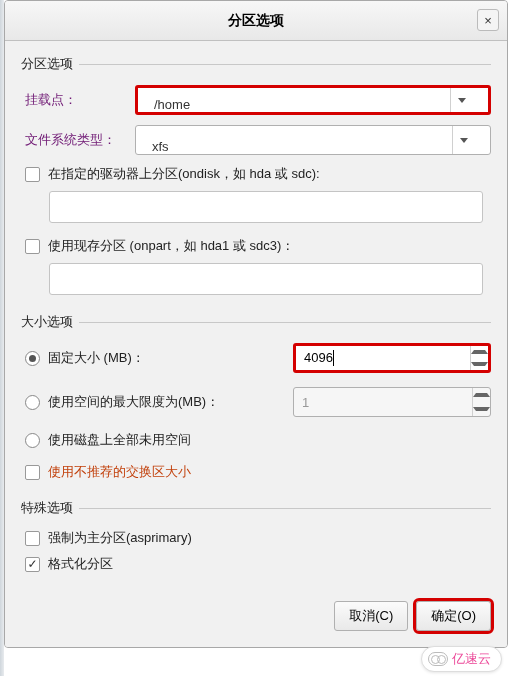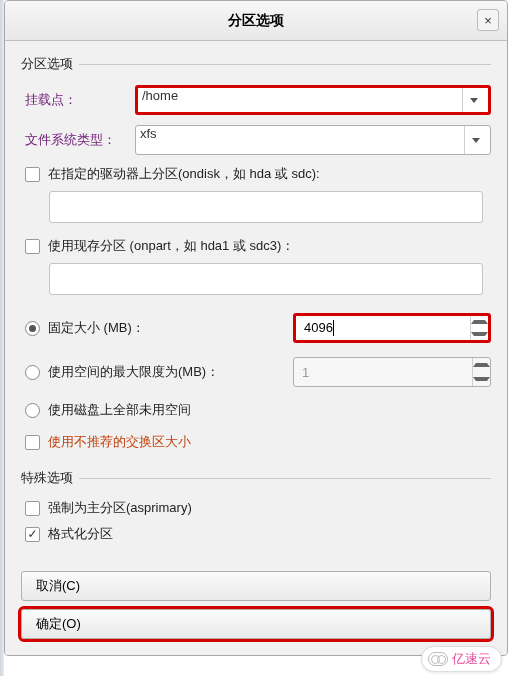--- a/index.html
+++ b/index.html
@@ -8,21 +8,21 @@
 .titlebar { height: 40px; display: flex; align-items: center; justify-content: center; position: relative; background: linear-gradient(#f7f7f7,#e8e8e8); border-bottom: 1px solid #c0c0c0; }
 .titlebar-title { font-weight: bold; font-size: 14px; }
 .close-btn { position: absolute; right: 8px; top: 8px; width: 22px; height: 22px; border: 1px solid #bbb; border-radius: 3px; background: #f4f4f4; display: flex; align-items: center; justify-content: center; cursor: pointer; font-size: 13px; color: #333; }
 .content { padding: 14px 16px 16px 16px; background: #f1f1f1; }
 .section { margin-bottom: 18px; }
 .section-head { display: flex; align-items: center; margin-bottom: 12px; }
 .section-title { font-size: 13px; color: #222; white-space: nowrap; }
 .section-line { flex: 1; height: 1px; background: #c8c8c8; margin-left: 6px; }
 .row { display: flex; align-items: center; margin-bottom: 10px; padding-left: 4px; }
 .row-label { width: 110px; color: #701a75; }
-.combo { flex: 1; height: 30px; border: 1px solid #b0b0b0; border-radius: 3px; background: #fff; display: flex; align-items: flex-start; padding: 0 4px; position: relative; }
+.combo { flex: 1; height: 30px; border: 1px solid #b0b0b0; border-radius: 3px; background: #fff; display: flex; align-items: flex-end; padding: 0 16px; position: relative; }
 .combo.hl { border: 3px solid #d40000; }
 .combo-text { flex: 1; color: #333; }
 .combo-arrow { width: 22px; height: 100%; border-left: 1px solid #d0d0d0; display: flex; align-items: center; justify-content: center; }
 .chev { width: 0; height: 0; border-left: 4px solid transparent; border-right: 4px solid transparent; border-top: 5px solid #555; }
 .checkrow { display: flex; align-items: center; margin-bottom: 8px; padding-left: 4px; }
 .checkbox { width: 15px; height: 15px; border: 1px solid #999; border-radius: 2px; background: #fff; margin-right: 8px; display: flex; align-items: center; justify-content: center; }
 .checkbox.checked::after { content: "✓"; font-size: 12px; color: #333; line-height: 1; }
 .checklabel { color: #222; }
 .checklabel.disabled { color: #c2410c; }
 .sub-input { margin: 6px 8px 14px 28px; }
@@ -33,21 +33,21 @@
 .row-radio .rlabel { flex: 0 0 245px; color: #222; }
 .spinbox { flex: 1; height: 30px; border: 1px solid #b0b0b0; border-radius: 3px; background: #fff; display: flex; align-items: center; position: relative; }
 .spinbox.hl { border: 3px solid #d40000; }
 .spinbox.disabled { background: #f6f6f6; color: #999; }
 .spinbox-val { flex: 1; padding: 0 8px; position: relative; }
 .cursor { display: inline-block; width: 1px; height: 16px; background: #000; vertical-align: middle; }
 .spin-btns { width: 18px; display: flex; flex-direction: column; border-left: 1px solid #d0d0d0; height: 100%; }
 .spin-btns div { flex: 1; display: flex; align-items: center; justify-content: center; }
 .tri-up { width: 0; height: 0; border-left: 3px solid transparent; border-right: 3px solid transparent; border-bottom: 4px solid #666; }
 .tri-dn { width: 0; height: 0; border-left: 3px solid transparent; border-right: 3px solid transparent; border-top: 4px solid #666; }
-.footer { display: flex; justify-content: flex-end; gap: 8px; padding-top: 10px; flex-direction: column; }
+.footer { display: flex; justify-content: flex-end; gap: 8px; padding-top: 10px; }
 .btn { height: 30px; padding: 0 14px; border: 1px solid #b0b0b0; border-radius: 3px; background: linear-gradient(#fbfbfb,#e9e9e9); display: flex; align-items: center; cursor: pointer; font-size: 13px; }
 .btn.hl { outline: 3px solid #d40000; }
 .watermark { position: absolute; right: 6px; bottom: 4px; background: #fff; border: 1px solid #ddd; border-radius: 14px; padding: 3px 10px 3px 6px; display: flex; align-items: center; gap: 4px; font-size: 13px; color: #ec4899; box-shadow: 0 1px 3px rgba(0,0,0,.1); }
 .wm-icon { width: 20px; height: 14px; border: 1.5px solid #bbb; border-radius: 9px; position: relative; }
 .wm-icon::before, .wm-icon::after { content:""; position:absolute; width:7px; height:7px; border:1.5px solid #bbb; border-radius:50%; top:2px; }
 .wm-icon::before { left:2px; } .wm-icon::after { left:8px; }
 .leftshadow { position: absolute; left: 0; top: 0; width: 4px; height: 100%; background: linear-gradient(to right,#cfd6dc,#e8ebee); }
 </style>
 </head>
 <body>
@@ -97,20 +97,24 @@
       <div class="sub-input"><input class="text-input" style=""></div>
 
       <div class="checkrow">
         <div class="checkbox"></div>
         <span class="checklabel">使用现存分区 (onpart，如 hda1 或 sdc3)：</span>
       </div>
       <div class="sub-input"><input class="text-input" style=""></div>
     </div>
 
     <div class="section">
+      <div class="section-head">
+        <span class="section-title">大小选项</span>
+        <div class="section-line"></div>
+      </div>
 
       <div class="row-radio">
         <div class="radio sel"></div>
         <span class="rlabel">固定大小 (MB)：</span>
         <div class="spinbox hl">
           <span class="spinbox-val"><span>4096</span><span class="cursor"></span></span>
           <div class="spin-btns">
             <div>
                 <div class="tri-up"></div>
               </div>

